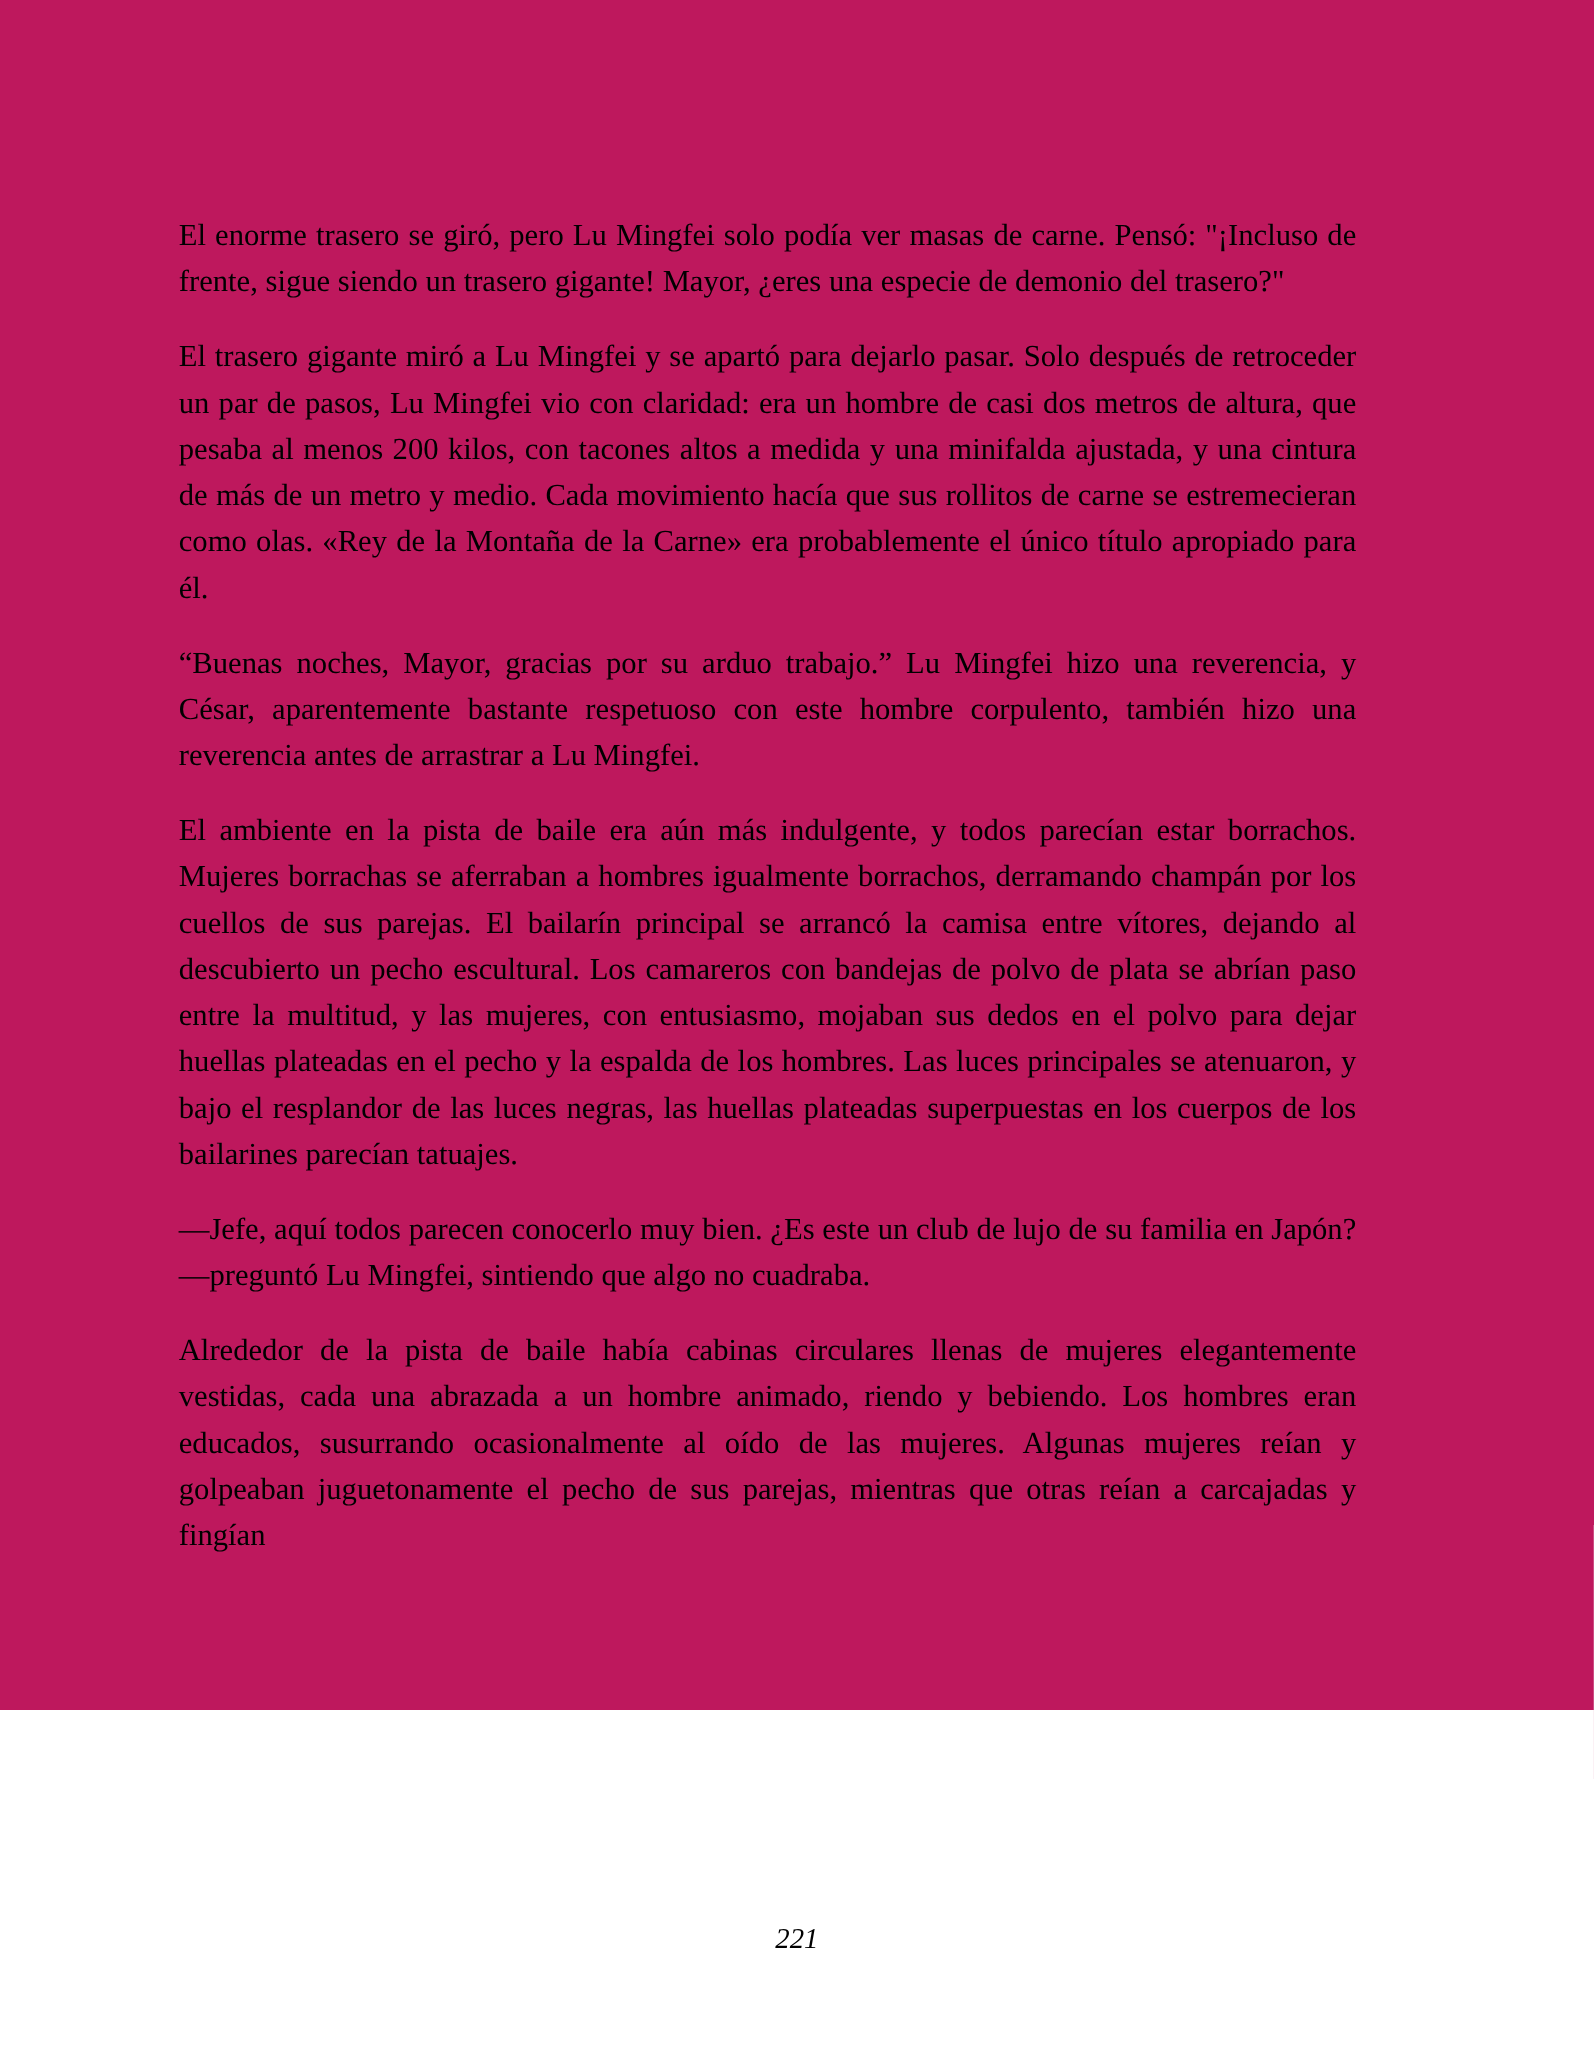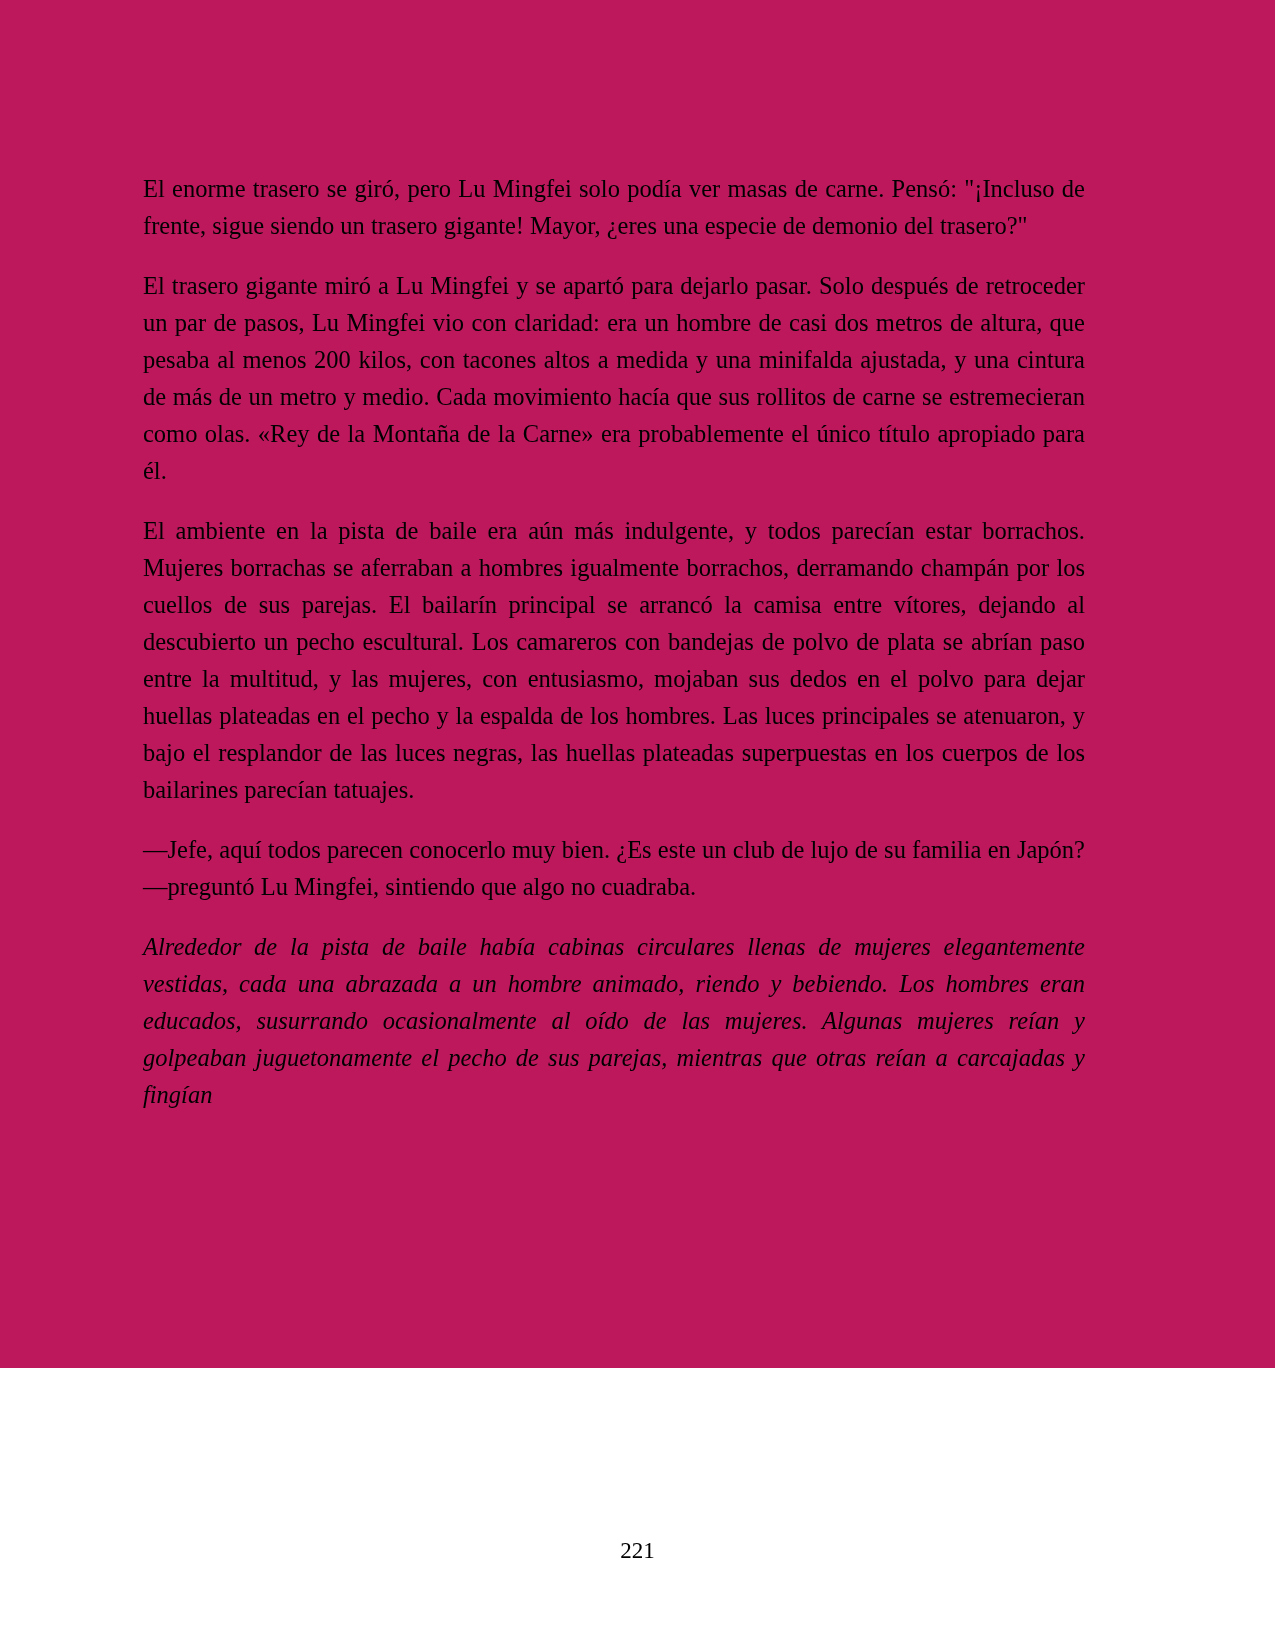--- a/index.html
+++ b/index.html
@@ -43,43 +43,44 @@
     text-justify: inter-word;
     word-spacing: 0px;
     letter-spacing: 0px;
     hyphens: none;
     -webkit-hyphens: none;
   }
 
   
   p.para:last-of-type {
     margin-bottom: 0;
-    font-style: italic;
   }
 
   #page-number {
     position: absolute;
     left: 0;
     top: 1536px;
     width: 1275px;
     text-align: center;
     font-size: 23px;
     line-height: 30px;
     font-family: "Liberation Serif", "DejaVu Serif", serif;
     color: #000000;
+    font-style: italic;
   }
 </style>
 </head>
 <body>
 
 <div id="page">
 
   <div id="text-column">
     <p class="para">El enorme trasero se giró, pero Lu Mingfei solo podía ver masas de carne. Pensó: "¡Incluso de frente, sigue siendo un trasero gigante! Mayor, ¿eres una especie de demonio del trasero?"</p>
     <p class="para">El trasero gigante miró a Lu Mingfei y se apartó para dejarlo pasar. Solo después de retroceder un par de pasos, Lu Mingfei vio con claridad: era un hombre de casi dos metros de altura, que pesaba al menos 200 kilos, con tacones altos a medida y una minifalda ajustada, y una cintura de más de un metro y medio. Cada movimiento hacía que sus rollitos de carne se estremecieran como olas. «Rey de la Montaña de la Carne» era probablemente el único título apropiado para él.</p>
+    <p class="para">“Buenas noches, Mayor, gracias por su arduo trabajo.” Lu Mingfei hizo una reverencia, y César, aparentemente bastante respetuoso con este hombre corpulento, también hizo una reverencia antes de arrastrar a Lu Mingfei.</p>
     <p class="para">El ambiente en la pista de baile era aún más indulgente, y todos parecían estar borrachos. Mujeres borrachas se aferraban a hombres igualmente borrachos, derramando champán por los cuellos de sus parejas. El bailarín principal se arrancó la camisa entre vítores, dejando al descubierto un pecho escultural. Los camareros con bandejas de polvo de plata se abrían paso entre la multitud, y las mujeres, con entusiasmo, mojaban sus dedos en el polvo para dejar huellas plateadas en el pecho y la espalda de los hombres. Las luces principales se atenuaron, y bajo el resplandor de las luces negras, las huellas plateadas superpuestas en los cuerpos de los bailarines parecían tatuajes.</p>
     <p class="para">—Jefe, aquí todos parecen conocerlo muy bien. ¿Es este un club de lujo de su familia en Japón? —preguntó Lu Mingfei, sintiendo que algo no cuadraba.</p>
     <p class="para">Alrededor de la pista de baile había cabinas circulares llenas de mujeres elegantemente vestidas, cada una abrazada a un hombre animado, riendo y bebiendo. Los hombres eran educados, susurrando ocasionalmente al oído de las mujeres. Algunas mujeres reían y golpeaban juguetonamente el pecho de sus parejas, mientras que otras reían a carcajadas y fingían</p>
   </div>
 
   <div id="page-number">221</div>
 
 </div>
 
 </body></html>

